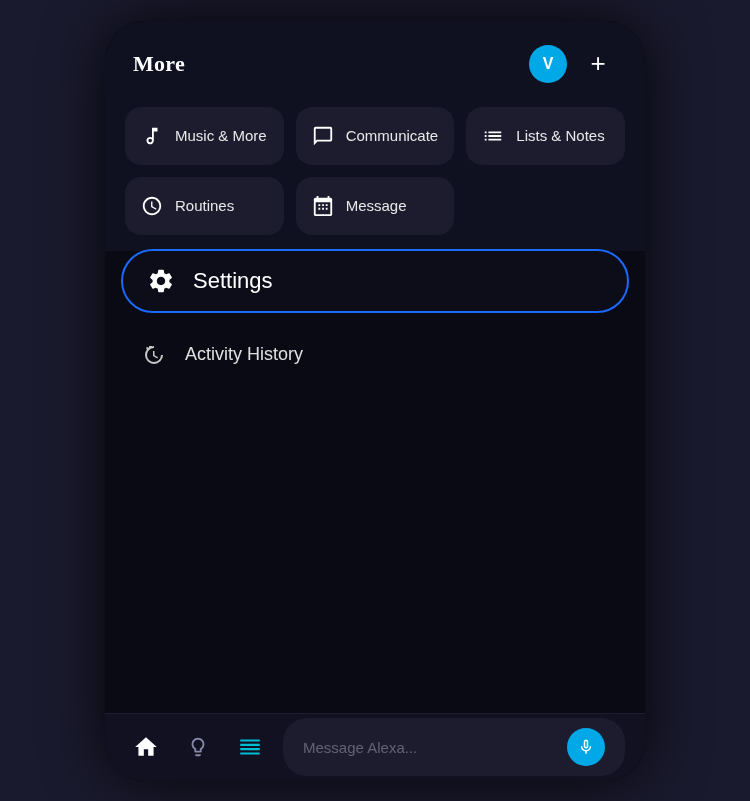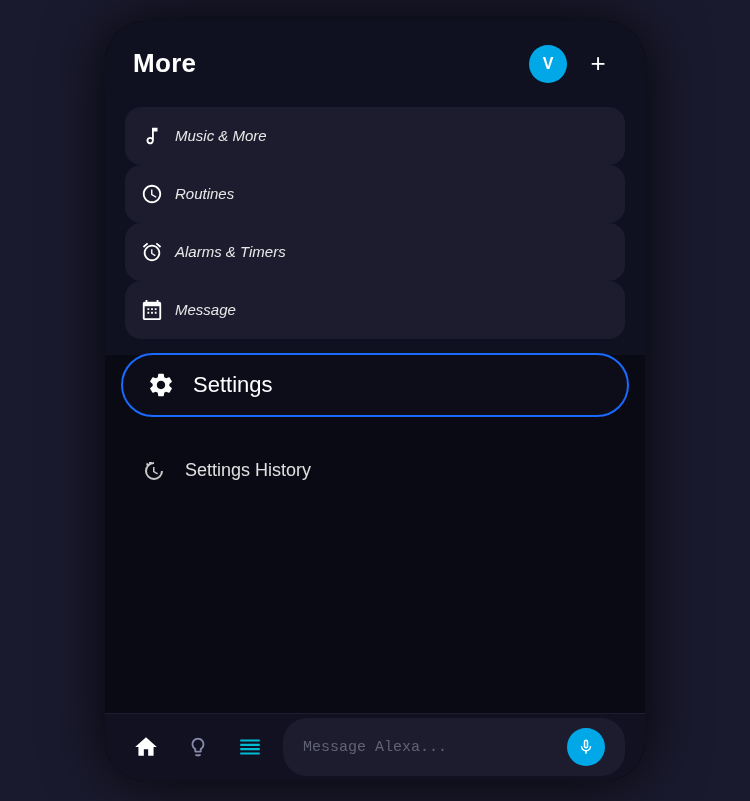--- a/index.html
+++ b/index.html
@@ -38,23 +38,24 @@
     .header {
       display: flex;
       align-items: center;
       justify-content: space-between;
       padding: 24px 28px 16px;
       background: #0f1020;
     }
 
     .header-title {
       color: #ffffff;
-      font-size: 26px;
+      font-size: 22px;
       font-weight: 700;
       letter-spacing: 0.3px;
+      font-family: Liberation Serif, serif;
     }
 
     .header-actions {
       display: flex;
       align-items: center;
       gap: 12px;
     }
 
     .avatar-circle {
       width: 38px;
@@ -82,22 +83,22 @@
     }
 
     
     .grid-section {
       padding: 8px 20px 16px;
       background: #0f1020;
     }
 
     .grid {
       display: grid;
-      grid-template-columns: 1fr;
-      font-style: italic;
+      grid-template-columns: 1fr 1fr 1fr;
+      gap: 12px;
     }
 
     .grid-item {
       background: #1c1c2e;
       border-radius: 16px;
       padding: 18px 16px;
       display: flex;
       align-items: center;
       gap: 12px;
       cursor: pointer;
@@ -112,21 +113,21 @@
 
     .grid-item-label {
       color: #e8e8e8;
       font-size: 15px;
       font-weight: 500;
       line-height: 1.3;
     }
 
     
     .settings-bar {
-      margin: 12px 16px;
+      margin: 0 16px;
       background: #0d0d1a;
       border: 2px solid #1a6aff;
       border-radius: 40px;
       padding: 16px 24px;
       display: flex;
       align-items: center;
       gap: 18px;
       cursor: pointer;
       position: relative;
       z-index: 2;
@@ -205,21 +206,20 @@
       flex: 1;
       background: #1c1c2e;
       border: none;
       border-radius: 24px;
       padding: 10px 20px;
       color: #888899;
       font-size: 15px;
       display: flex;
       align-items: center;
       justify-content: space-between;
-      font-family: Liberation Mono, monospace;
     }
 
     .message-placeholder {
       color: #6666880;
       font-size: 15px;
       color: rgba(200,200,220,0.4);
     }
 
     .mic-btn {
       width: 38px;
@@ -260,40 +260,48 @@
 
         <div class="grid-item">
           <span class="grid-item-icon svg-icon">
             <svg width="22" height="22" viewBox="0 0 24 24" fill="white">
               <path d="M12 3v10.55A4 4 0 1 0 14 17V7h4V3h-6zm-2 16a2 2 0 1 1 0-4 2 2 0 0 1 0 4z"></path>
             </svg>
           </span>
           <span class="grid-item-label">Music &amp; More</span>
         </div>
 
-
+        <div class="grid-item">
+          <span class="grid-item-icon svg-icon">
+            <svg width="22" height="22" viewBox="0 0 24 24" fill="white">
+              <path d="M20 2H4c-1.1 0-2 .9-2 2v18l4-4h14c1.1 0 2-.9 2-2V4c0-1.1-.9-2-2-2zm0 14H5.17L4 17.17V4h16v12z"></path>
+            </svg>
+          </span>
+          <span class="grid-item-label">Communicate</span>
+        </div>
+
+        <div class="grid-item">
+          <span class="grid-item-icon svg-icon">
+            <svg width="22" height="22" viewBox="0 0 24 24" fill="white">
+              <path d="M3 9h2V7H3v2zm0 4h2v-2H3v2zm0 4h2v-2H3v2zm4 0h14v-2H7v2zm0-4h14v-2H7v2zm0-6v2h14V7H7z"></path>
+            </svg>
+          </span>
+          <span class="grid-item-label">Lists &amp; Notes</span>
+        </div>
 
         <div class="grid-item">
           <span class="grid-item-icon svg-icon">
             <svg width="22" height="22" viewBox="0 0 24 24" fill="white">
               <path d="M11.99 2C6.47 2 2 6.48 2 12s4.47 10 9.99 10C17.52 22 22 17.52 22 12S17.52 2 11.99 2zM12 20c-4.42 0-8-3.58-8-8s3.58-8 8-8 8 3.58 8 8-3.58 8-8 8zm.5-13H11v6l5.25 3.15.75-1.23-4.5-2.67V7z"></path>
             </svg>
           </span>
           <span class="grid-item-label">Routines</span>
         </div>
 
 
-        <div class="grid-item">
-          <span class="grid-item-icon svg-icon">
-            <svg width="22" height="22" viewBox="0 0 24 24" fill="white">
-              <path d="M22 5.72l-4.6-3.86-1.29 1.53 4.6 3.86L22 5.72zM7.88 3.39L6.6 1.86 2 5.71l1.29 1.53 4.59-3.85zM12 4c-4.97 0-9 4.03-9 9s4.02 9 9 9c4.97 0 9-4.03 9-9s-4.03-9-9-9zm0 16c-3.87 0-7-3.13-7-7s3.13-7 7-7 7 3.13 7 7-3.13 7-7 7zm.5-11H11v5l4.25 2.55.75-1.23-3.5-2.09V9z"></path>
-            </svg>
-          </span>
-          <span class="grid-item-label">Alarms &amp; Timers</span>
-        </div>
 
 
         <div class="grid-item">
           <span class="grid-item-icon svg-icon">
             <svg width="22" height="22" viewBox="0 0 24 24" fill="white">
               <path d="M20 3h-1V1h-2v2H7V1H5v2H4c-1.1 0-2 .9-2 2v16c0 1.1.9 2 2 2h16c1.1 0 2-.9 2-2V5c0-1.1-.9-2-2-2zm0 18H4V8h16v13z"></path>
               <path d="M7 10h2v2H7zm4 0h2v2h-2zm4 0h2v2h-2zM7 14h2v2H7zm4 0h2v2h-2zm4 0h2v2h-2z"></path>
             </svg>
           </span>
           <span class="grid-item-label">Message</span>
@@ -312,21 +320,21 @@
     </div>
 
     <div class="bottom-list">
 
       <div class="list-item">
         <span class="list-item-icon svg-icon">
           <svg width="24" height="24" viewBox="0 0 24 24" fill="#c8c8c8">
             <path d="M13 3a9 9 0 1 0 9 9h-2a7 7 0 1 1-7-7V3zm-1 5v5l4.28 2.54.72-1.21-3.5-2.08V8H12zm-1-5H8v2h3V3zm-5.31.69L5.27 6.1l1.41 1.41 1.42-1.42L7.69 4.69z"></path>
           </svg>
         </span>
-        <span class="list-item-label">Settings History</span>
+        <span class="list-item-label">Activity History</span>
       </div>
 
 
     </div>
 
     <div class="bottom-nav">
       <span class="nav-icon active svg-icon">
         <svg width="26" height="26" viewBox="0 0 24 24" fill="white">
           <path d="M10 20v-6h4v6h5v-8h3L12 3 2 12h3v8z"></path>
         </svg>

